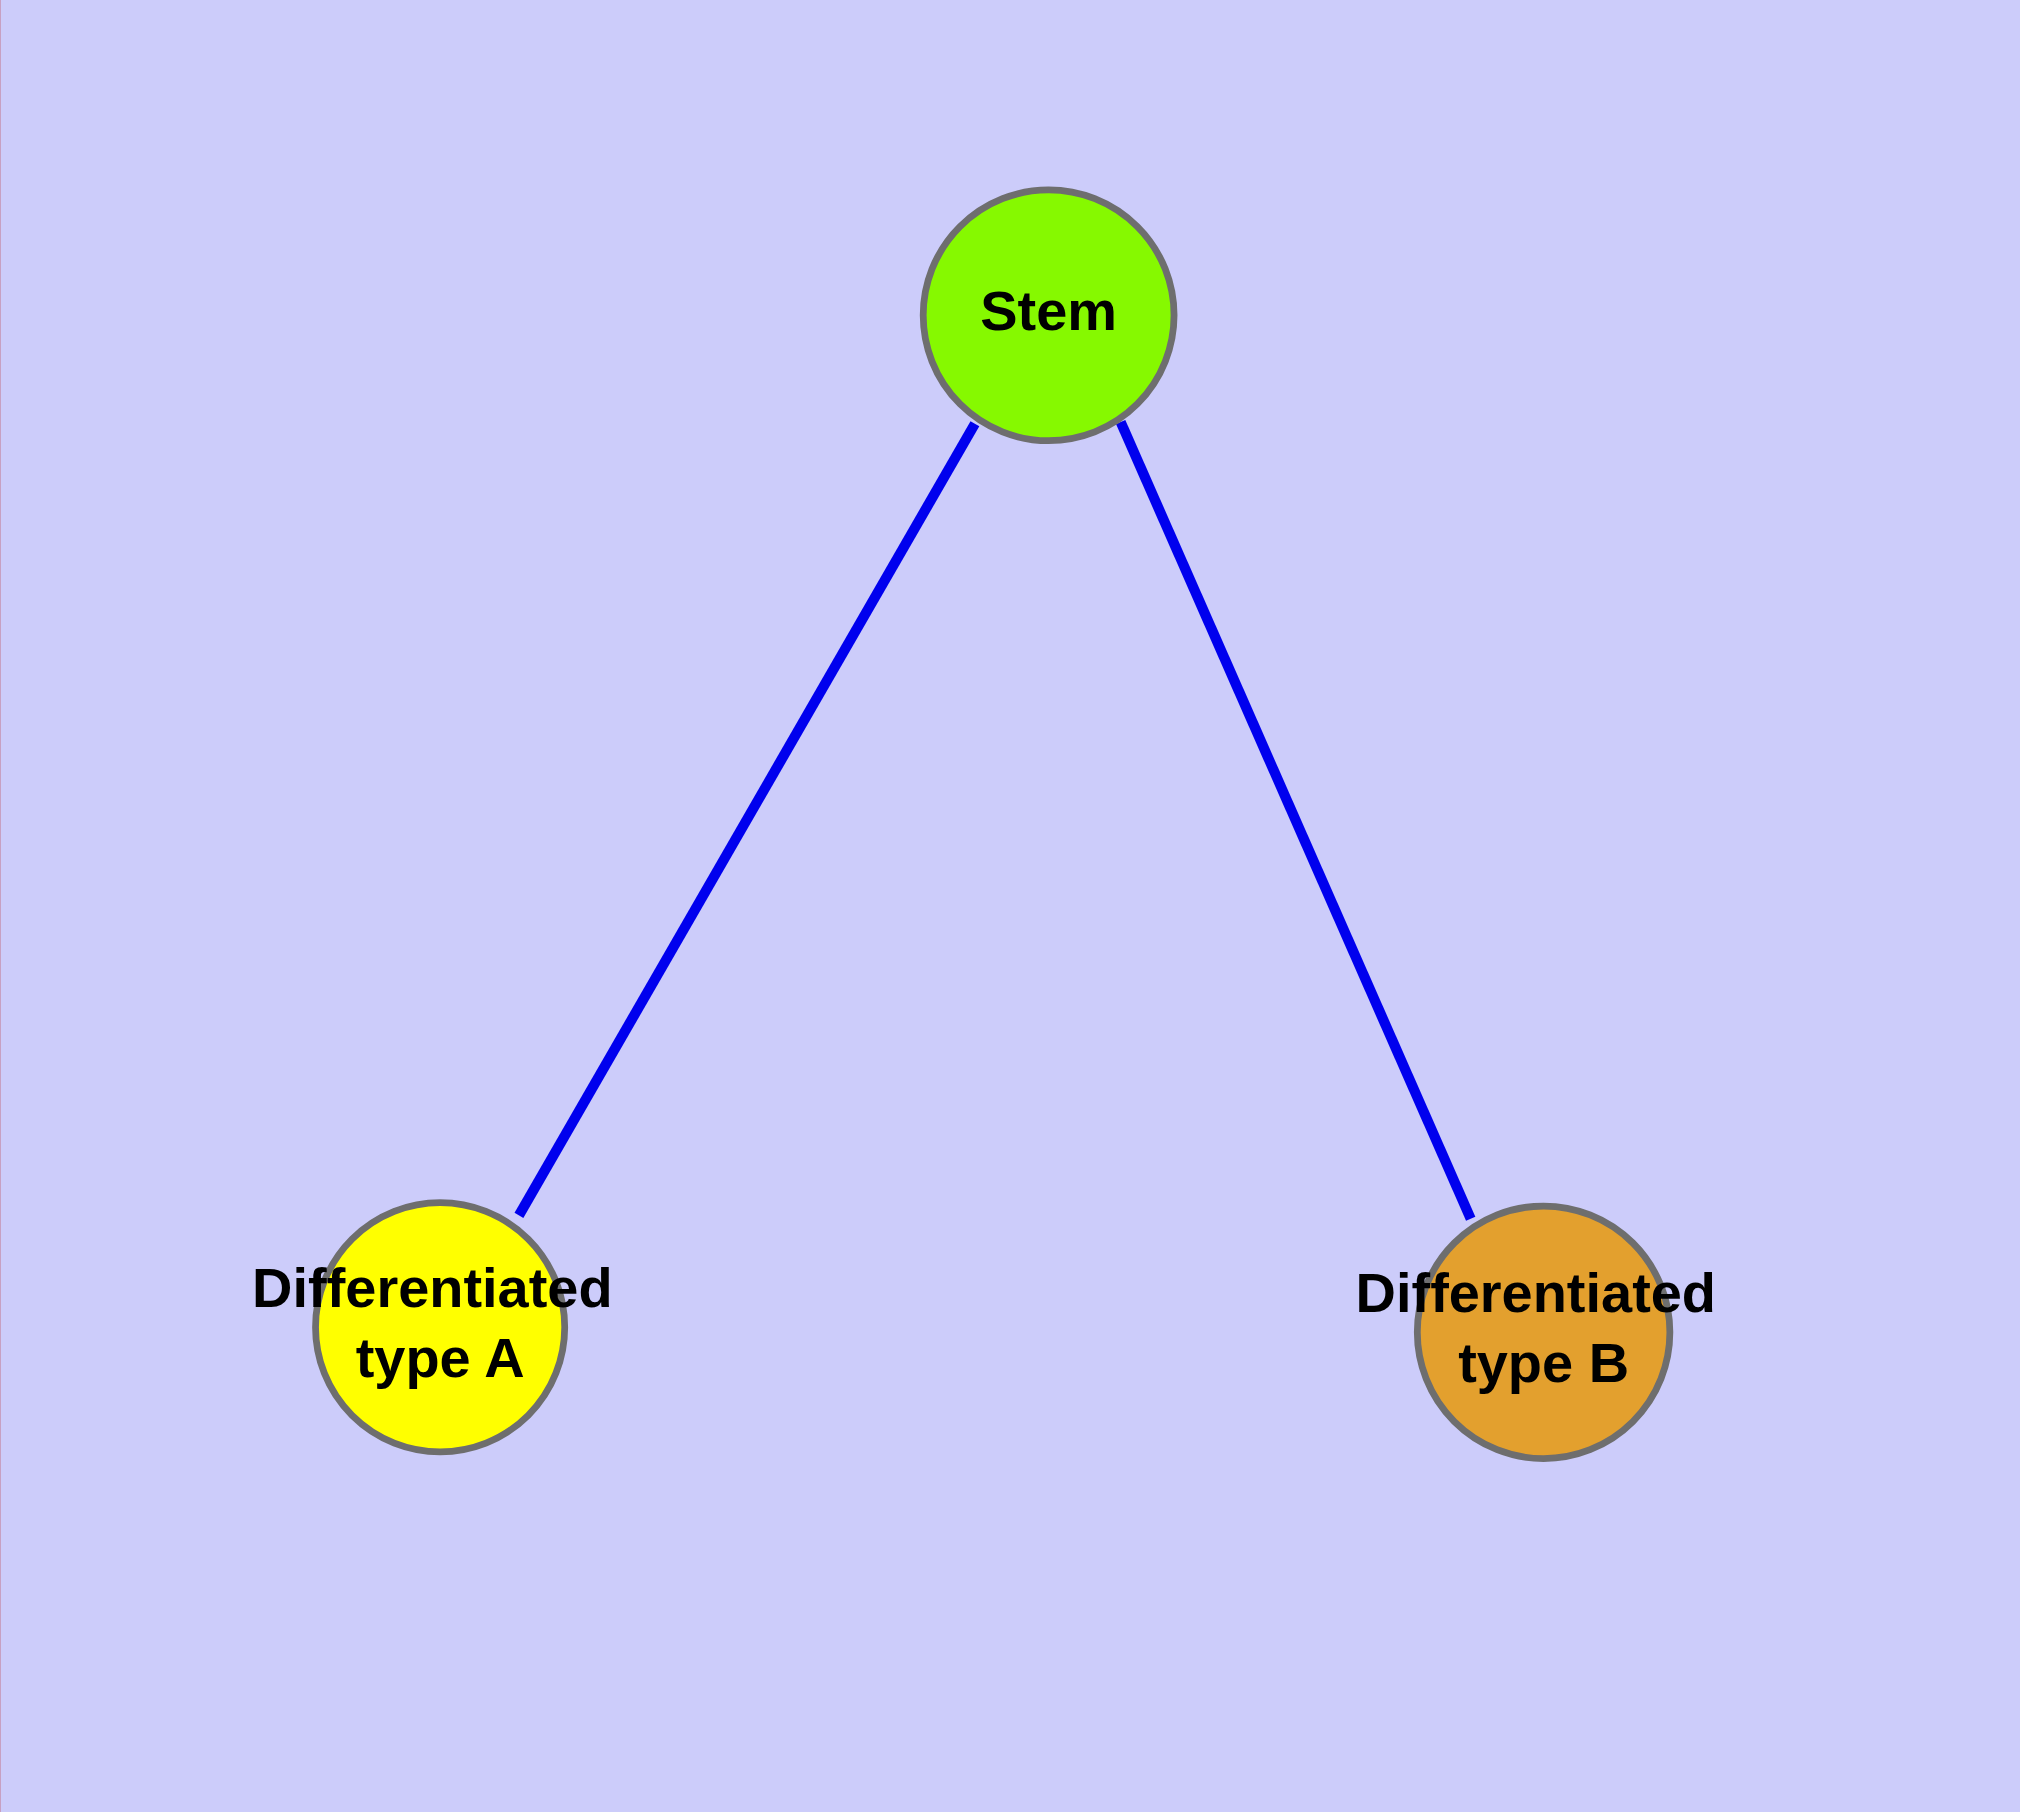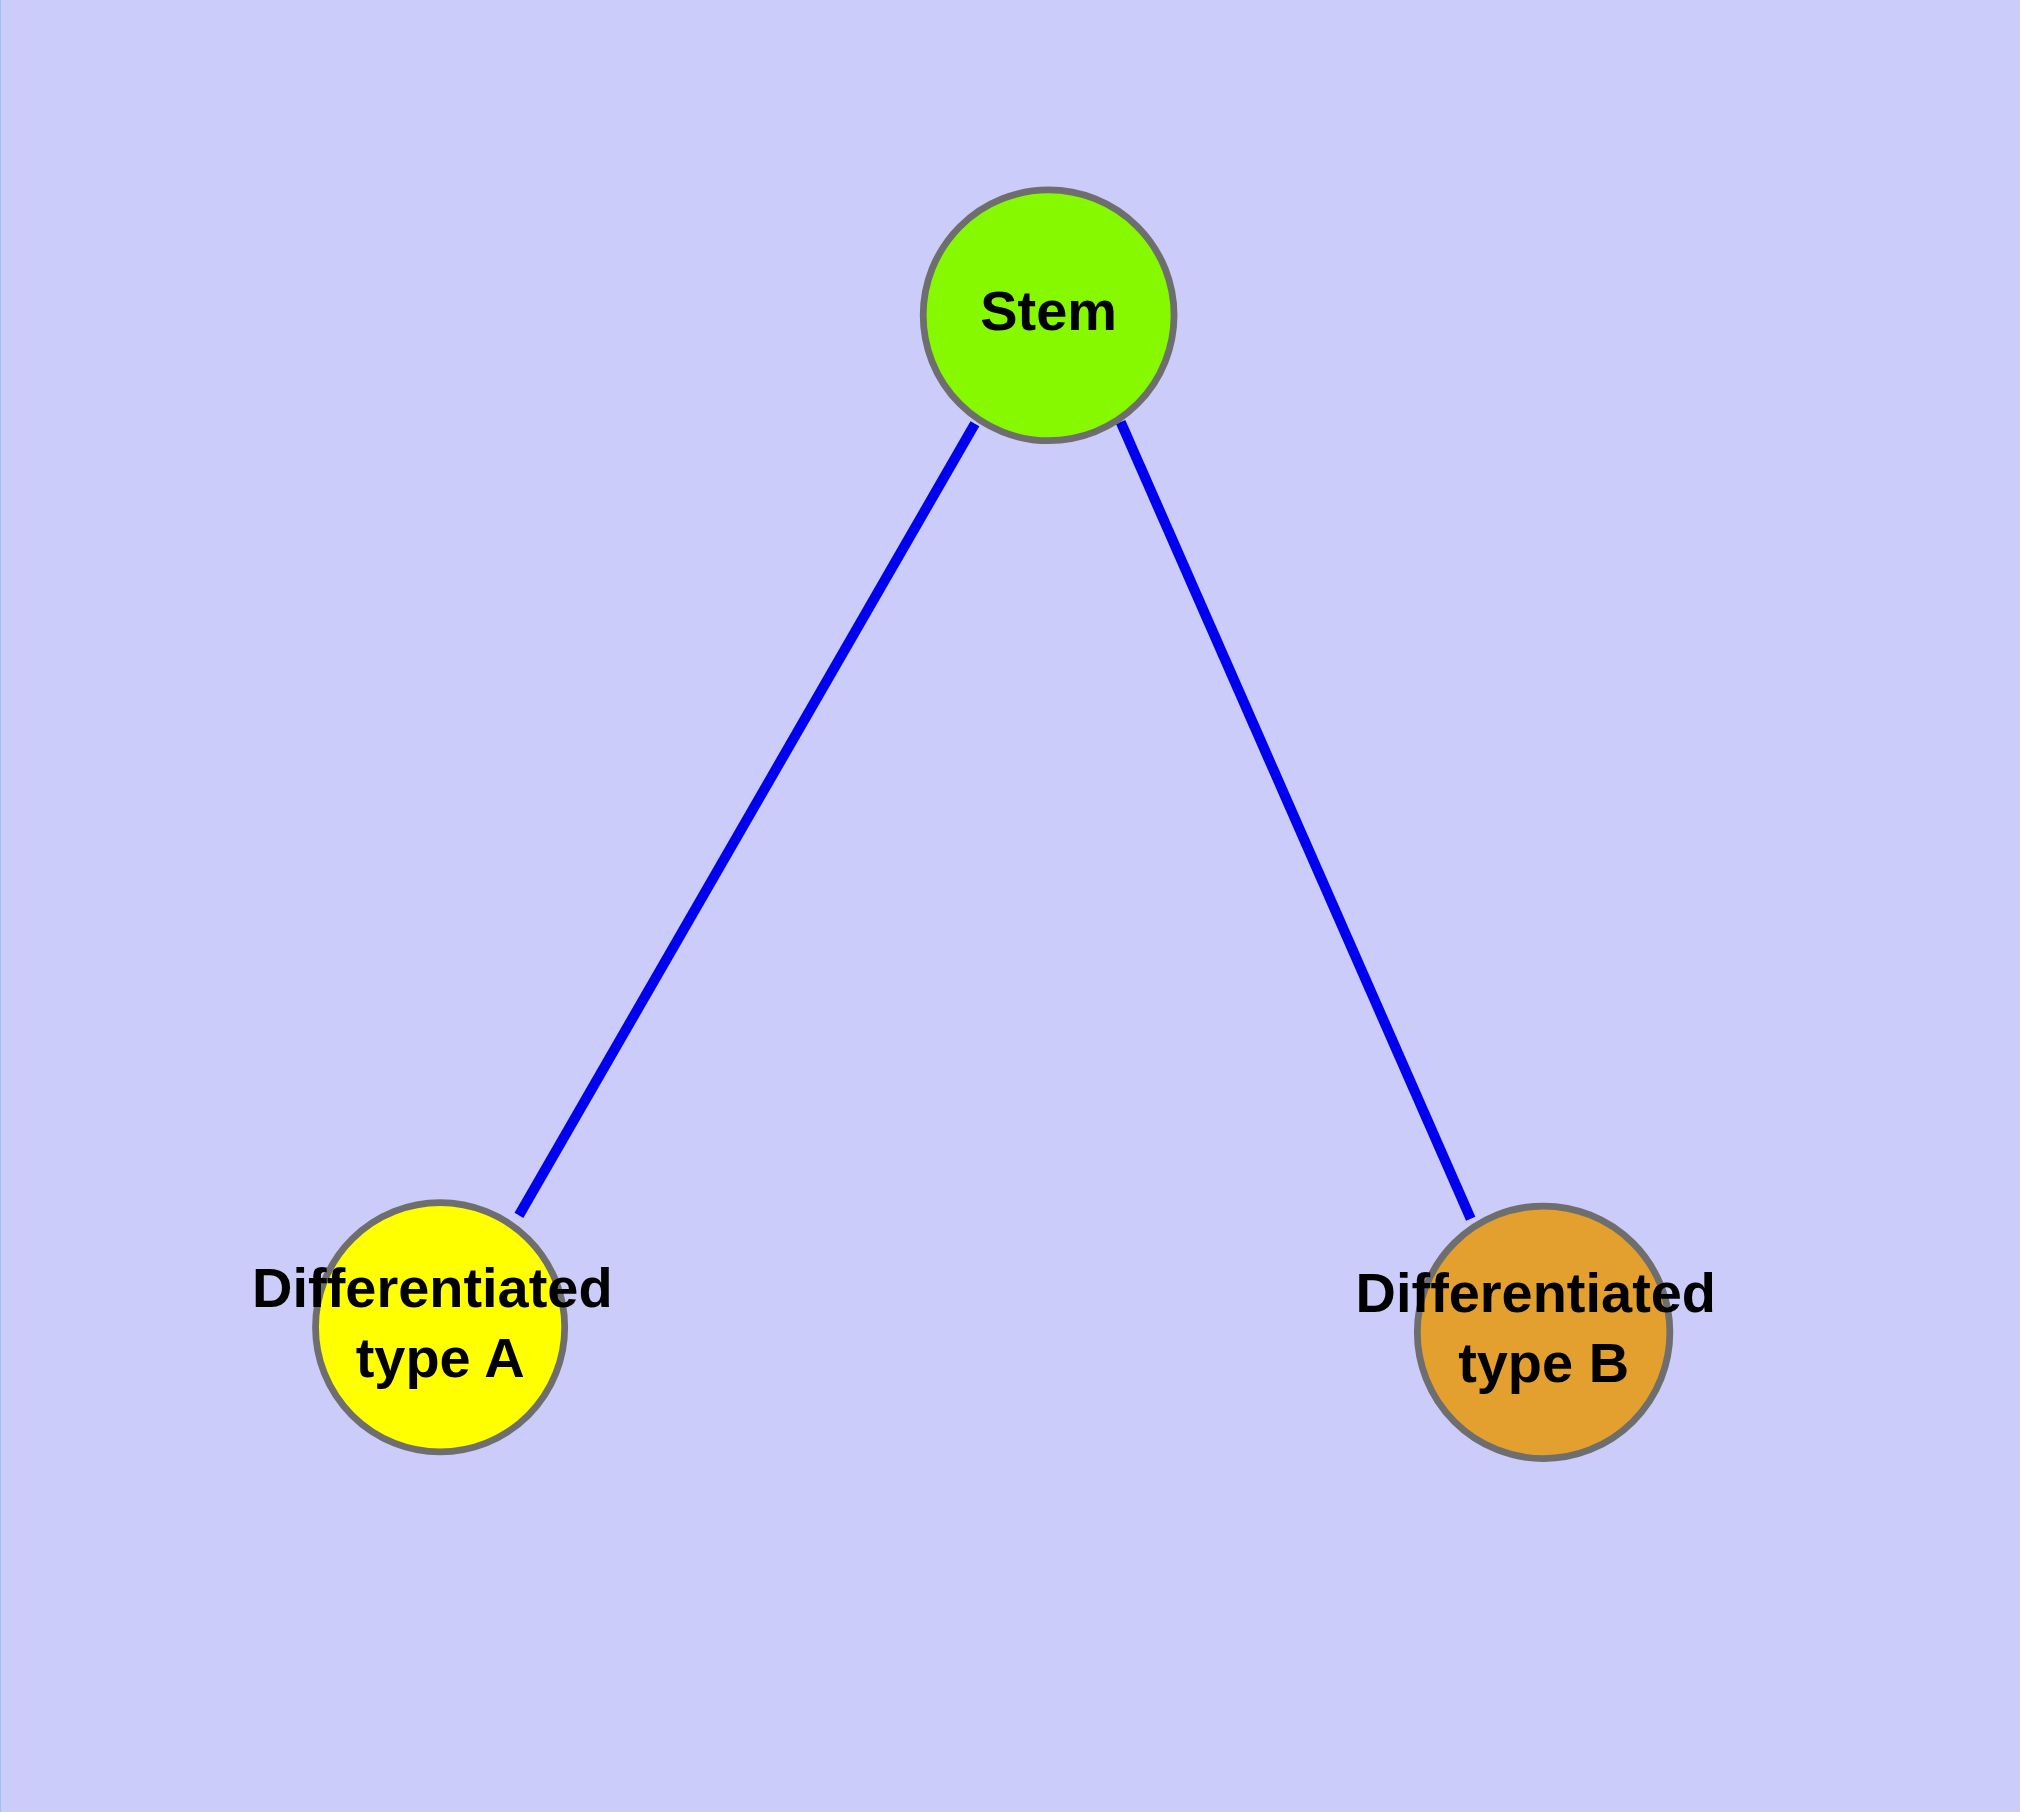--- a/index.html
+++ b/index.html
@@ -37,21 +37,21 @@
   .node-circle {
     stroke: #6e6e6e;
   }
   .edge-line {
     stroke-linecap: butt;
   }
 </style>
 </head>
 <body style="background: rgb(204, 204, 250);">
 
-<div id="stage" style="width: 2021px; height: 1812px; background: #0ea5e9;">
+<div id="stage" style="width: 2021px; height: 1812px; background: #b91c1c;">
   <svg id="graph-svg" viewBox="0 0 2384 2138" xmlns="http://www.w3.org/2000/svg">
 
     <rect id="bg-rect" x="0" y="0" width="2384" height="2138" fill="#ccccfa"></rect>
 
     <g id="edges-group">
       <line class="edge-line" id="edge-0" x1="1150" y1="500" x2="612" y2="1434" stroke="#0000ee" stroke-width="12"></line>
       <line class="edge-line" id="edge-1" x1="1322" y1="498" x2="1735" y2="1438" stroke="#0000ee" stroke-width="12"></line>
     </g>
 
     <g id="nodes-group">

